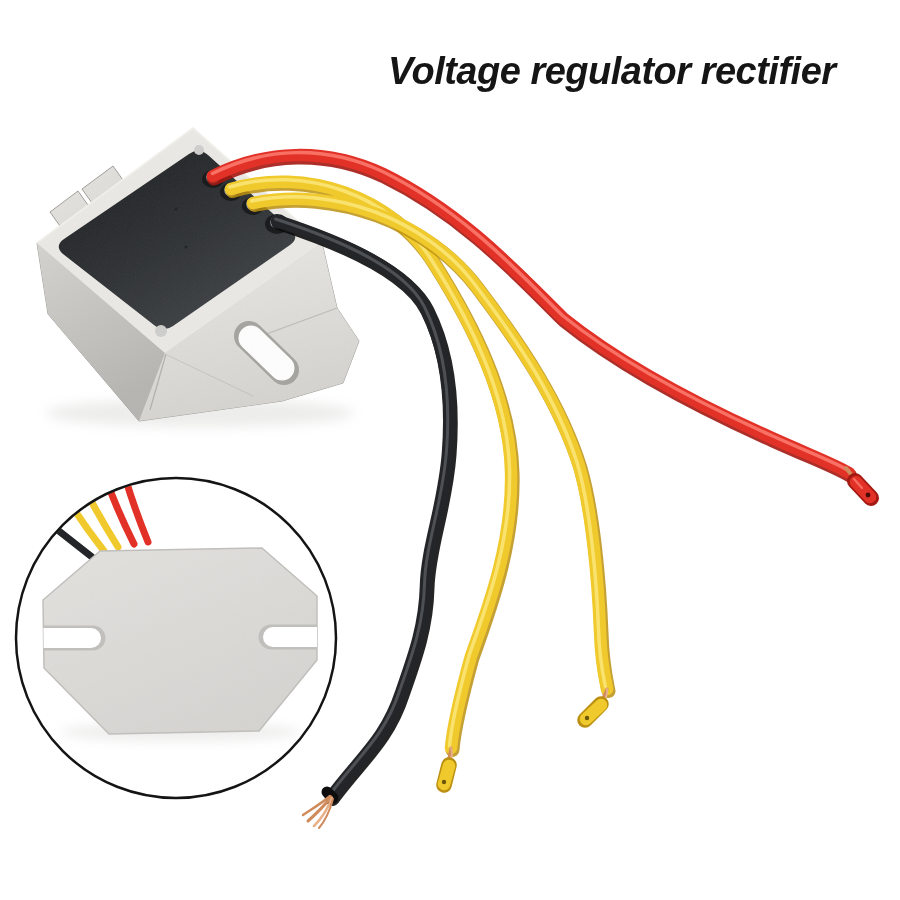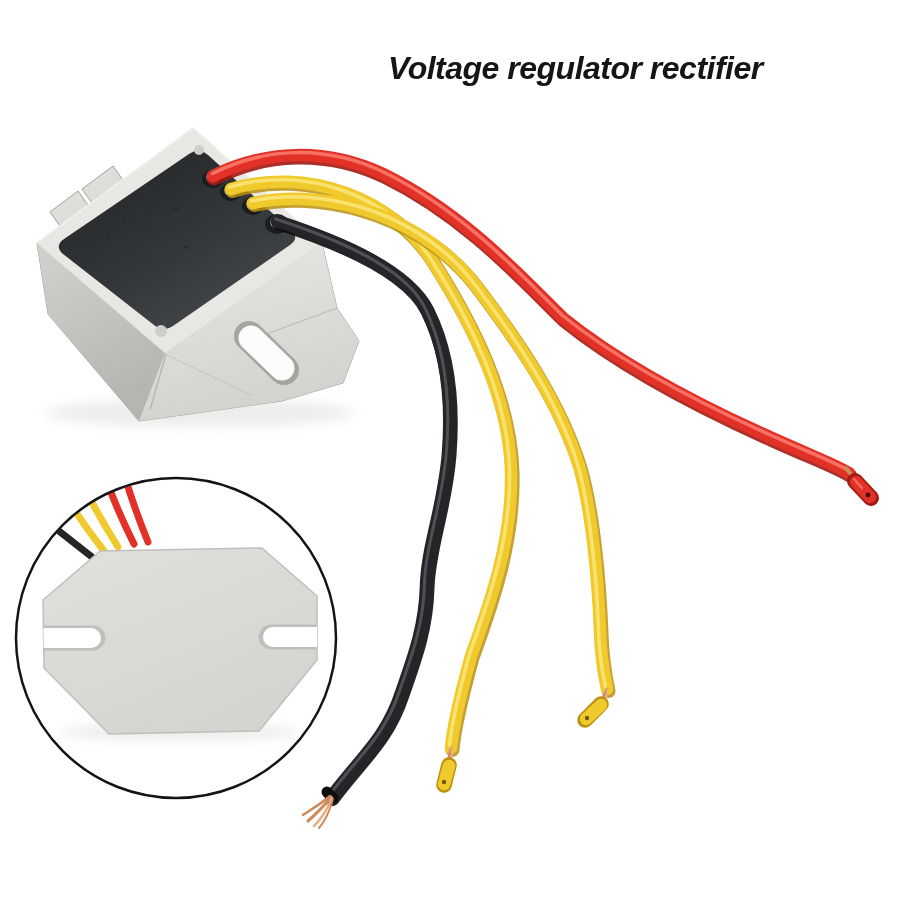--- a/index.html
+++ b/index.html
@@ -2,21 +2,21 @@
 <html style="--title-text: #151515; --wire-red: #e23127; --wire-red-dark: #a31a12; --wire-red-light: #ff8276; --wire-yellow: #f0ca2c; --wire-yellow-dark: #bb8f10; --wire-yellow-light: #fbe87f; --wire-black: #242528; --wire-black-dark: #0d0d0e; --wire-black-light: #606368; --copper: #cf8b5c; --copper-light: #e8b088; --body-light: #eceae6; --body-mid: #d5d4d0; --body-dark: #b6b5b1; --body-edge: #a09f9b; --epoxy-dark: #1a1c1e; --epoxy-mid: #2e3134; --epoxy-light: #42464a; --pad-silver: #cfcfcd; --eyelet-ring: #a6abb0; --eyelet-core: #1c1e22; --circle-border: #141414; --plate-light: #e3e2df; --plate-mid: #d6d5d2; --plate-edge: #c0bfbc; --shadow: #9c9b97;"><head>
 <meta charset="utf-8">
 <style>
   html,body{margin:0;padding:0;background:#ffffff;}
   .stage{
     position:relative;width:900px;height:900px;background:#ffffff;overflow:hidden;
     font-family:"Liberation Sans", sans-serif;
   }
   .title{
     position:absolute;left:388px;top:50px;width:480px;
-    font-size:32px;font-weight:700;font-style:italic;letter-spacing:-0.5px;
+    font-size:38px;font-weight:700;font-style:italic;letter-spacing:-0.5px;
     color:var(--title-text,#151515);white-space:nowrap;
   }
   svg{position:absolute;left:0;top:0;}
   .wirebase{fill:none;stroke-linecap:round;}
 </style>
 </head>
 <body>
 
 <div class="stage">
 

